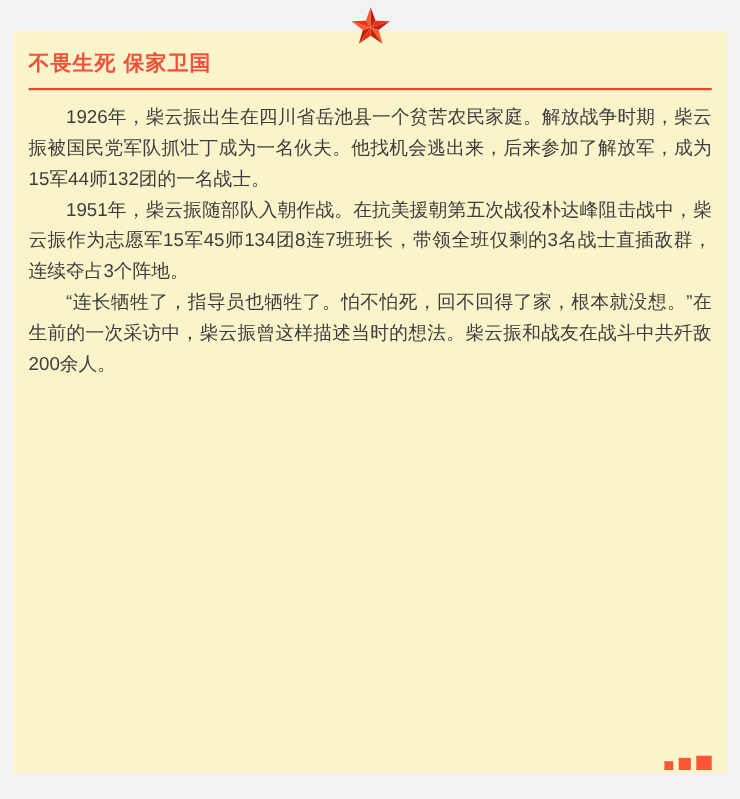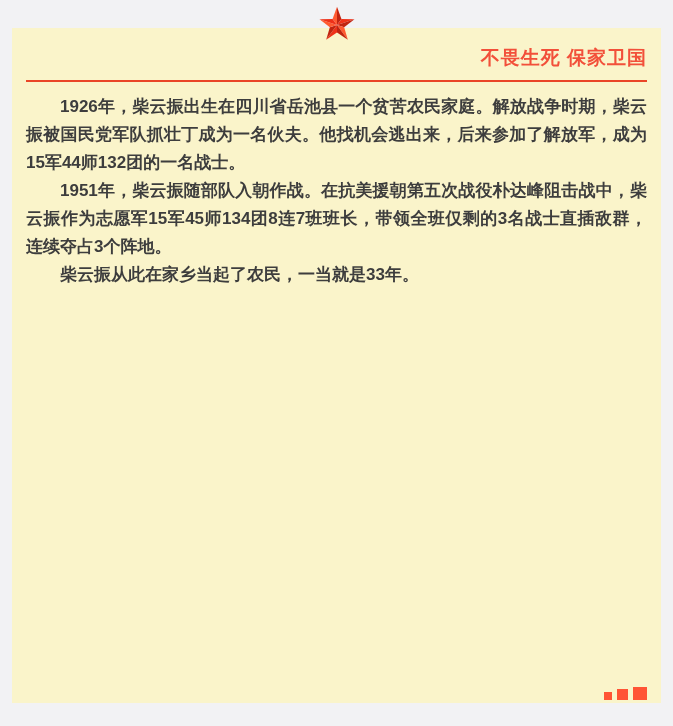--- a/index.html
+++ b/index.html
@@ -19,42 +19,41 @@
   }
   .panel {
     position:absolute;
     left:12px; top:28px;
     width:649px; height:675px;
     background: var(--panel-bg, #faf4ca);
     padding:0 14px;
   }
   .title {
     margin-top:17px;
-    text-align:right;
+    text-align:left;
     font-size:19px;
     font-weight:bold;
     letter-spacing:1px;
     color: var(--accent-red, #f2503a);
   }
   .rule {
     margin-top:9px;
     height:2px;
     background: var(--rule-red, #ea4527);
   }
   .article {
     margin-top:11px;
     color: var(--text-color, #3d3d3d);
     font-size:17px;
     line-height:28px;
     text-align:justify;
   }
   .article p {
     text-indent:2em;
     margin:0;
-    font-weight:bold;
   }
   .squares {
     position:absolute;
     right:14px; bottom:3px;
     display:flex;
     align-items:flex-end;
     gap:5px;
   }
   .sq { background: var(--square-red, #ff5435); }
   .sq1 { width:8px;  height:8px;  }
@@ -84,21 +83,21 @@
 
 <div class="panel">
 
   <div class="title">不畏生死 保家卫国</div>
 
   <div class="rule"></div>
 
   <div class="article">
     <p>1926年，柴云振出生在四川省岳池县一个贫苦农民家庭。解放战争时期，柴云振被国民党军队抓壮丁成为一名伙夫。他找机会逃出来，后来参加了解放军，成为15军44师132团的一名战士。</p>
     <p>1951年，柴云振随部队入朝作战。在抗美援朝第五次战役朴达峰阻击战中，柴云振作为志愿军15军45师134团8连7班班长，带领全班仅剩的3名战士直插敌群，连续夺占3个阵地。</p>
-    <p>柴云振从此在家乡当起了农民，一当就是33年。</p>
+    <p>“连长牺牲了，指导员也牺牲了。怕不怕死，回不回得了家，根本就没想。”在生前的一次采访中，柴云振曾这样描述当时的想法。柴云振和战友在战斗中共歼敌200余人。</p>
   </div>
 
   <div class="squares">
     <div class="sq sq1"></div>
     <div class="sq sq2"></div>
     <div class="sq sq3"></div>
   </div>
 
 </div>
 

